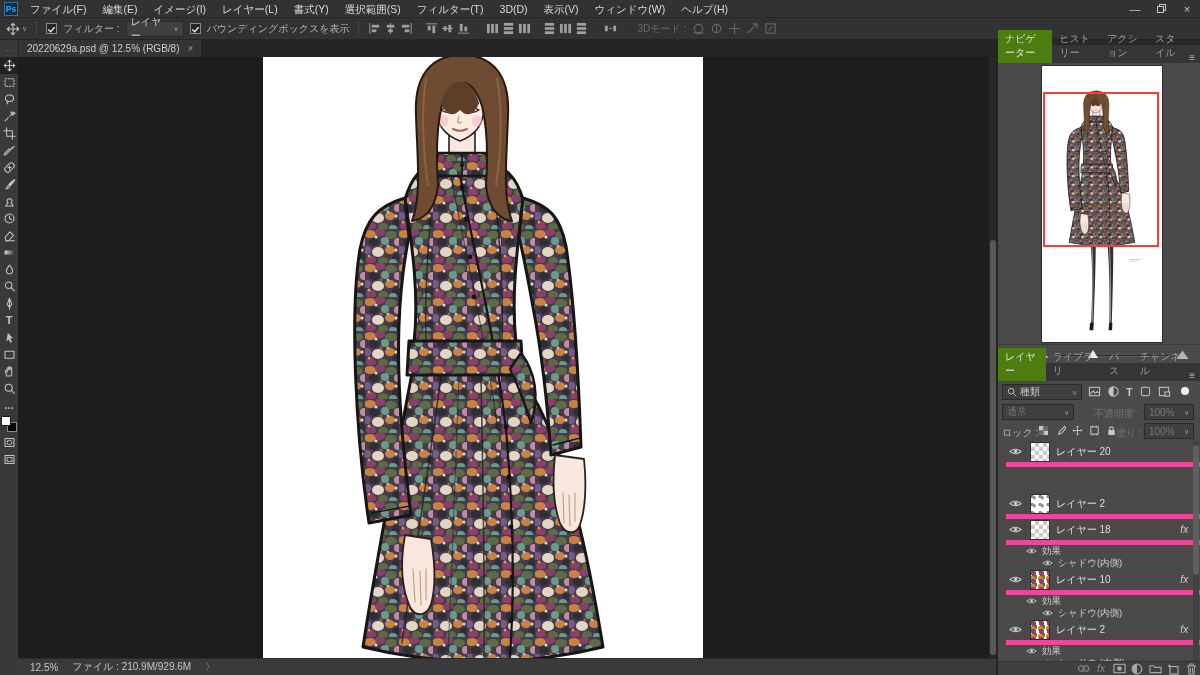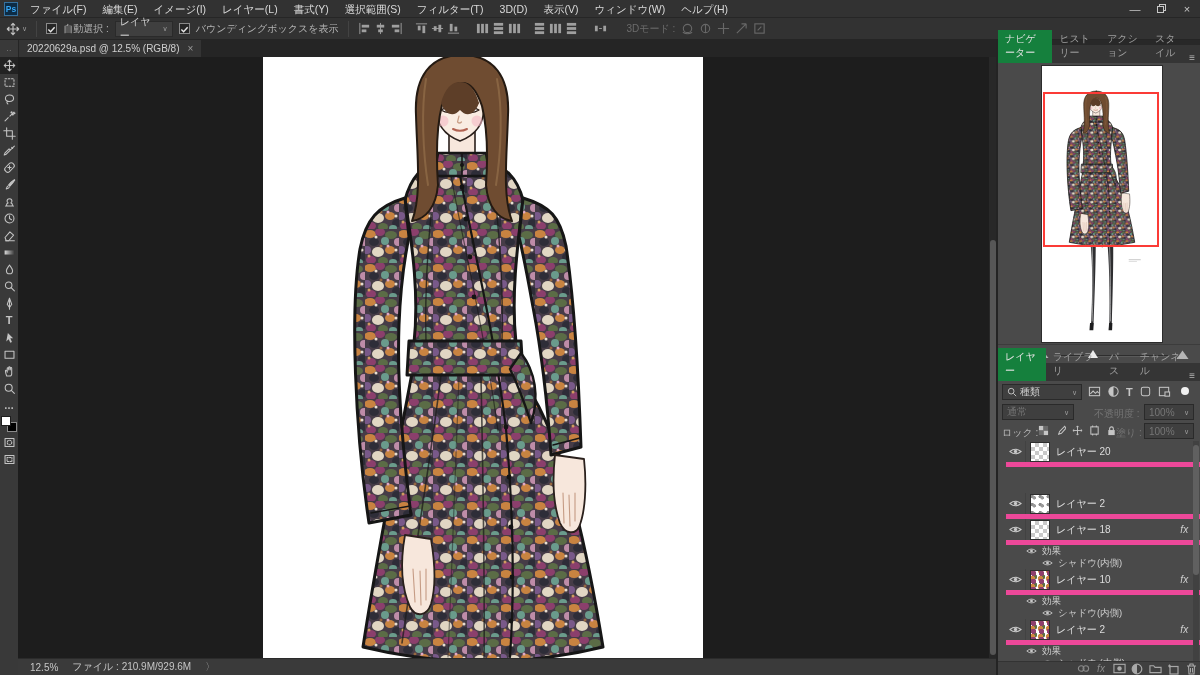--- a/index.html
+++ b/index.html
@@ -40,21 +40,21 @@
   #canvasarea{left:18px;top:57px;width:978px;height:601px;background:#1d1d1d;overflow:hidden}
   #page{position:absolute;left:245px;top:0;width:440px;height:606px;background:#fff}
   #vscroll{position:absolute;left:971px;top:0;width:8px;height:601px;background:#282828}
   #vscroll .thumb{position:absolute;left:1px;top:183px;width:6px;height:415px;background:#575757;border-radius:3px}
   
   #statusbar{left:18px;top:658px;width:978px;height:17px;background:#3a3a3a;border-top:1px solid #2b2b2b;display:flex;align-items:center;font-size:10px;color:#c6c6c6;gap:14px;padding-left:12px}
   
   #panels{left:996px;top:40px;width:204px;height:635px;background:#282828;border-left:2px solid #242424}
   .tabrow{position:absolute;left:0;width:202px;height:18px;background:#353535;display:flex;align-items:flex-end;font-size:10px;color:#9f9f9f}
   .ptab{padding:2px 7px 3px;cursor:default}
-  .ptab.active{background:#15803d;color:#e2e2e2}
+  .ptab.active{background:#4d7c0f;color:#e2e2e2}
   .pmenu{margin-left:auto;margin-right:5px;color:#b5b5b5;font-size:10px}
   .pblock{position:absolute;left:0;width:205px;background:#4a4a4a}
   .lbl{font-size:10px;color:#b4b4b4}
   .lbl.dis{color:#747474}
   .lrow{position:absolute;left:8px;width:196px;height:26px;display:flex;align-items:center;border-bottom:5px solid #ec4899}
   .eyebox{width:20px;display:flex;justify-content:center;border-right:1px solid #424242;align-self:stretch;align-items:center}
   .lthumb{width:20px;height:20px;margin-left:4px;border:1px solid #2e2e2e}
   .checker{background-color:#fff;background-image:linear-gradient(45deg,#c9c9c9 25%,transparent 25%,transparent 75%,#c9c9c9 75%),linear-gradient(45deg,#c9c9c9 25%,transparent 25%,transparent 75%,#c9c9c9 75%);background-size:8px 8px;background-position:0 0,4px 4px}
   .dots{background-image:radial-gradient(circle at 30% 28%,#8e3f6d 0 2.5px,transparent 3px),radial-gradient(circle at 68% 45%,#cf8740 0 2.5px,transparent 3px),radial-gradient(circle at 42% 74%,#5c6f45 0 2.5px,transparent 3px),radial-gradient(circle at 78% 78%,#6ba08f 0 2px,transparent 2.5px)}
   .dots2{background-image:radial-gradient(circle at 40% 35%,#9a9a9a 0 1.5px,transparent 2px),radial-gradient(circle at 65% 70%,#8a8a8a 0 1.5px,transparent 2px)}
@@ -211,21 +211,21 @@
         <path d="M8 1.5V14.5 M1.5 8H14.5 M8 1.5l-2 2m2-2l2 2 M8 14.5l-2-2m2 2l2-2 M1.5 8l2-2m-2 2l2 2 M14.5 8l-2-2m2 2l-2 2"></path>
       </svg>
     <span class="caret">∨</span>
   </span>
   <span class="sep"></span>
   <span class="cb">
       <svg width="10" height="10" viewBox="0 0 10 10">
         <path d="M1.5 5.5l2.5 2.5 4.5-5" stroke="#e8e8e8" stroke-width="1.6" fill="none"></path>
       </svg>
     </span>
-  <span class="lbl">自動選択 :</span>
+  <span class="lbl">フィルター :</span>
   <span class="combo" style="width:58px">
     <span>レイヤー</span>
       <span class="caret">∨</span>
   </span>
   <span class="cb">
       <svg width="10" height="10" viewBox="0 0 10 10">
         <path d="M1.5 5.5l2.5 2.5 4.5-5" stroke="#e8e8e8" stroke-width="1.6" fill="none"></path>
       </svg>
     </span>
   <span class="lbl">バウンディングボックスを表示</span>

